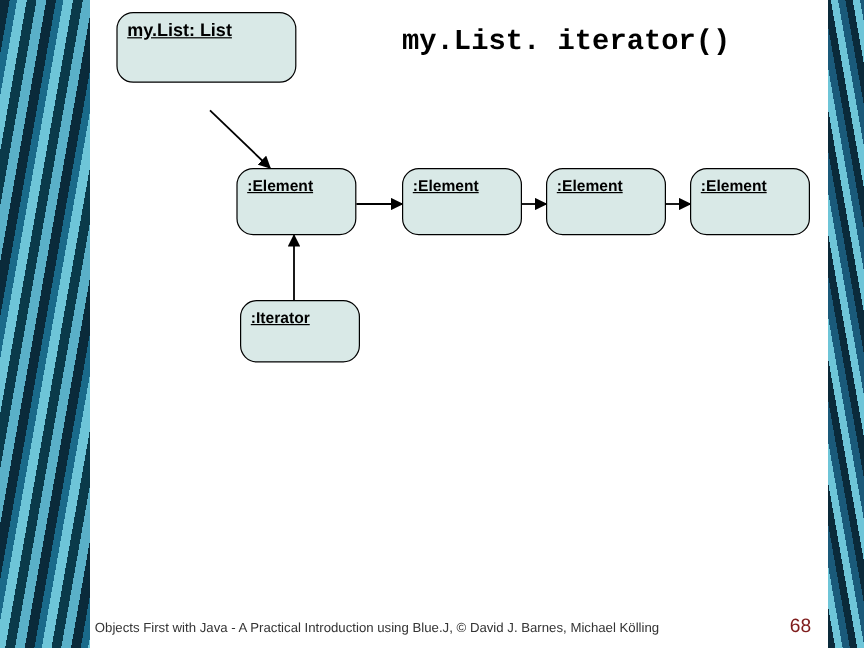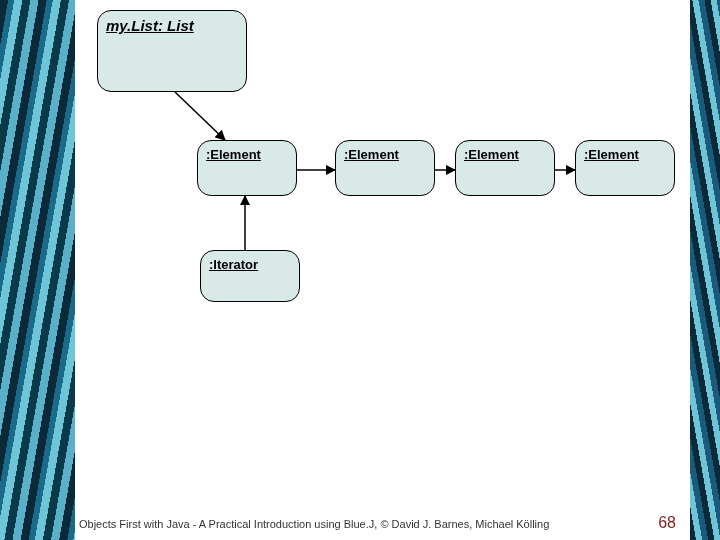--- a/index.html
+++ b/index.html
@@ -65,21 +65,21 @@
     color: #333;
   }
   .page-num {
     position: absolute;
     right: 14px; bottom: 8px;
     font-family: Arial, Helvetica, sans-serif;
     font-size: 16px;
     color: #7f1d1d;
   }
   
-  .n-list    { left: 22px;  top: 10px;  width: 150px; height: 82px; font-size: 15px; font-style: italic; }
+  .n-list    { left: 22px;  top: 10px;  width: 150px; height: 59px; font-size: 15px; }
   .n-el1     { left: 122px; top: 140px; width: 100px; height: 56px; font-size: 13px; }
   .n-el2     { left: 260px; top: 140px; width: 100px; height: 56px; font-size: 13px; }
   .n-el3     { left: 380px; top: 140px; width: 100px; height: 56px; font-size: 13px; }
   .n-el4     { left: 500px; top: 140px; width: 100px; height: 56px; font-size: 13px; }
   .n-iter    { left: 125px; top: 250px; width: 100px; height: 52px; font-size: 13px; }
 </style>
 </head>
 <body>
 
 <div class="bg-left"></div>
@@ -98,20 +98,21 @@
 
     <line x1="222" y1="170" x2="260" y2="170" stroke="#000" stroke-width="1.5" marker-end="url(#arrow)"></line>
 
     <line x1="360" y1="170" x2="380" y2="170" stroke="#000" stroke-width="1.5" marker-end="url(#arrow)"></line>
 
     <line x1="480" y1="170" x2="500" y2="170" stroke="#000" stroke-width="1.5" marker-end="url(#arrow)"></line>
 
     <line x1="170" y1="250" x2="170" y2="196" stroke="#000" stroke-width="1.5" marker-end="url(#arrow)"></line>
   </svg>
 
+  <div class="title-text" style="left:260px; top:22px;">my.List. iterator()</div>
 
   <div class="node n-list">
     <span class="label">my.List: List</span>
   </div>
 
   <div class="node n-el1">
     <span class="label">:Element</span>
   </div>
   <div class="node n-el2">
     <span class="label">:Element</span>

